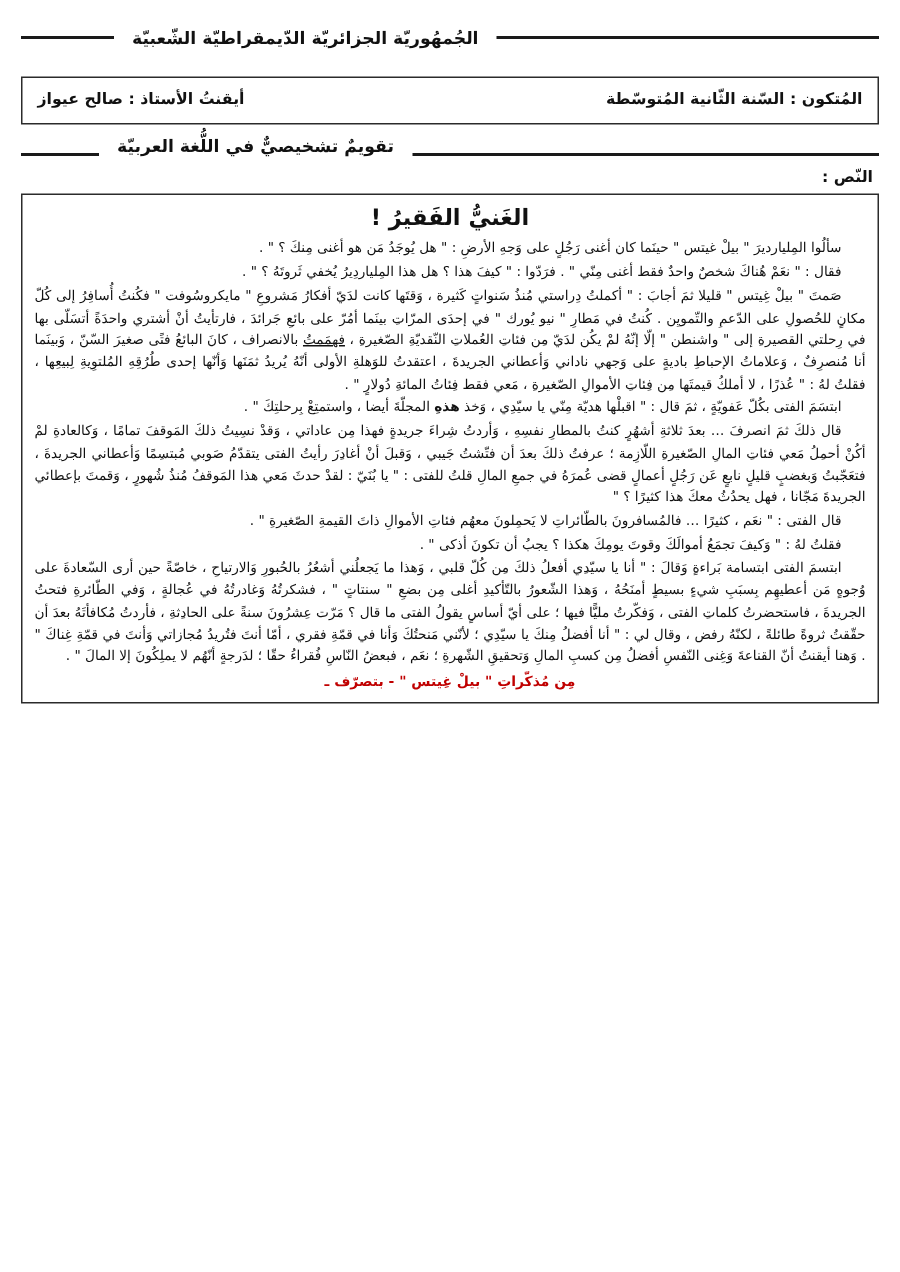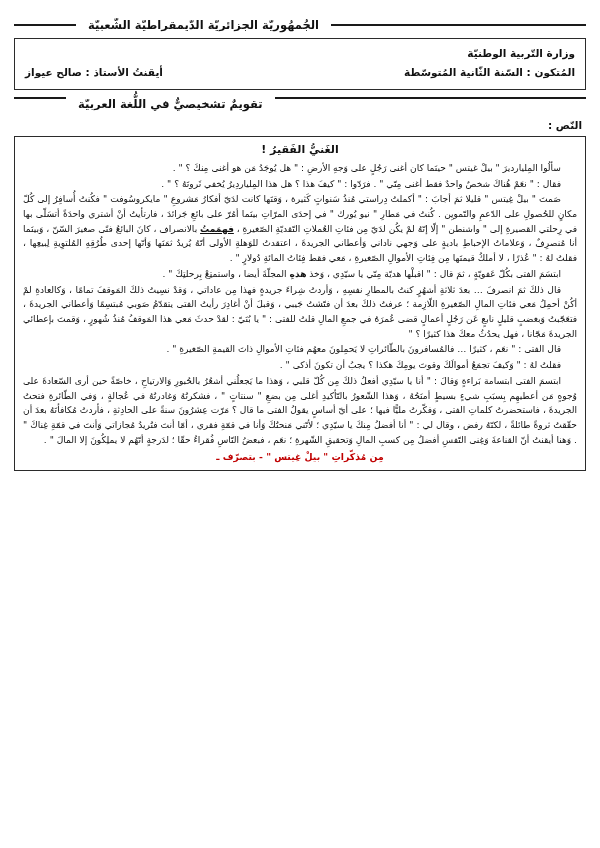--- a/index.html
+++ b/index.html
@@ -22,21 +22,21 @@
     box-sizing: border-box;
     padding: 12px 14px 0 14px;
     position: relative;
   }
 
   
   .banner {
     display: flex;
     align-items: center;
     gap: 8px;
-    margin: 6px 0 6px 0;
+    margin: 6px 0 19px 0;
   }
   .banner .rule {
     flex: 1 1 auto;
     height: 0;
     border-top: 2px solid #1a1a1a;
   }
   .banner .rule.short { flex: 0 0 62px; }
   .banner-title {
     flex: 0 0 auto;
     font-size: 11.5px;
@@ -60,21 +60,21 @@
     font-weight: bold;
     line-height: 1.85;
     white-space: nowrap;
   }
   .id-cell-right { text-align: right; }
   .id-cell-left  { text-align: left; }
 
   
   .subtitle-line {
     display: flex;
-    align-items: flex-start;
+    align-items: flex-end;
     gap: 8px;
     margin: 7px 0 4px 0;
   }
   .subtitle-line .rule {
     flex: 1 1 auto;
     height: 0;
     border-top: 2px solid #1a1a1a;
   }
   .subtitle-line .rule.short { flex: 0 0 52px; }
   .subtitle-text {
@@ -92,34 +92,34 @@
     margin: 8px 4px 5px 0;
   }
 
   
   .text-frame {
     border: 1px solid #2b2b2b;
     padding: 4px 8px 8px 8px;
   }
   .text-heading {
     text-align: center;
-    font-size: 11px;
+    font-size: 15px;
     font-weight: bold;
     margin: 2px 0 5px 0;
   }
   .para {
     font-size: 9.1px;
     line-height: 1.62;
     text-align: justify;
     text-align-last: right;
     margin: 0 0 1px 0;
     text-indent: 16px;
   }
   b.emph { font-weight: bold; }
-  b.emph-u { font-weight: bold; text-decoration: underline; }
+  b.emph-u { font-weight: normal; text-decoration: underline; }
 
   .attribution {
     color: #c00000;
     font-weight: bold;
     font-size: 9.3px;
     text-align: center;
     margin-top: 3px;
   }
 </style>
 </head>
@@ -128,21 +128,20 @@
 <div class="page">
 
   <div class="banner">
     <span class="rule"></span>
     <span class="banner-title">الجُمهُوريّة الجزائريّة الدّيمقراطيّة الشّعبيّة</span>
     <span class="rule short"></span>
   </div>
 
   <div class="id-box">
     <div class="id-row">
-      <span class="id-cell-right">وزارة التّربية الوطنيّة</span>
     </div>
     <div class="id-row">
       <span class="id-cell-right">المُتكون : السّنة الثّانية المُتوسّطة</span>
       <span class="id-cell-left">أيقنتُ الأستاذ : صالح عيواز</span>
     </div>
   </div>
 
   <div class="subtitle-line">
     <span class="rule"></span>
     <span class="subtitle-text">تقويمٌ تشخيصيٌّ في اللُّغة العربيّة</span>

